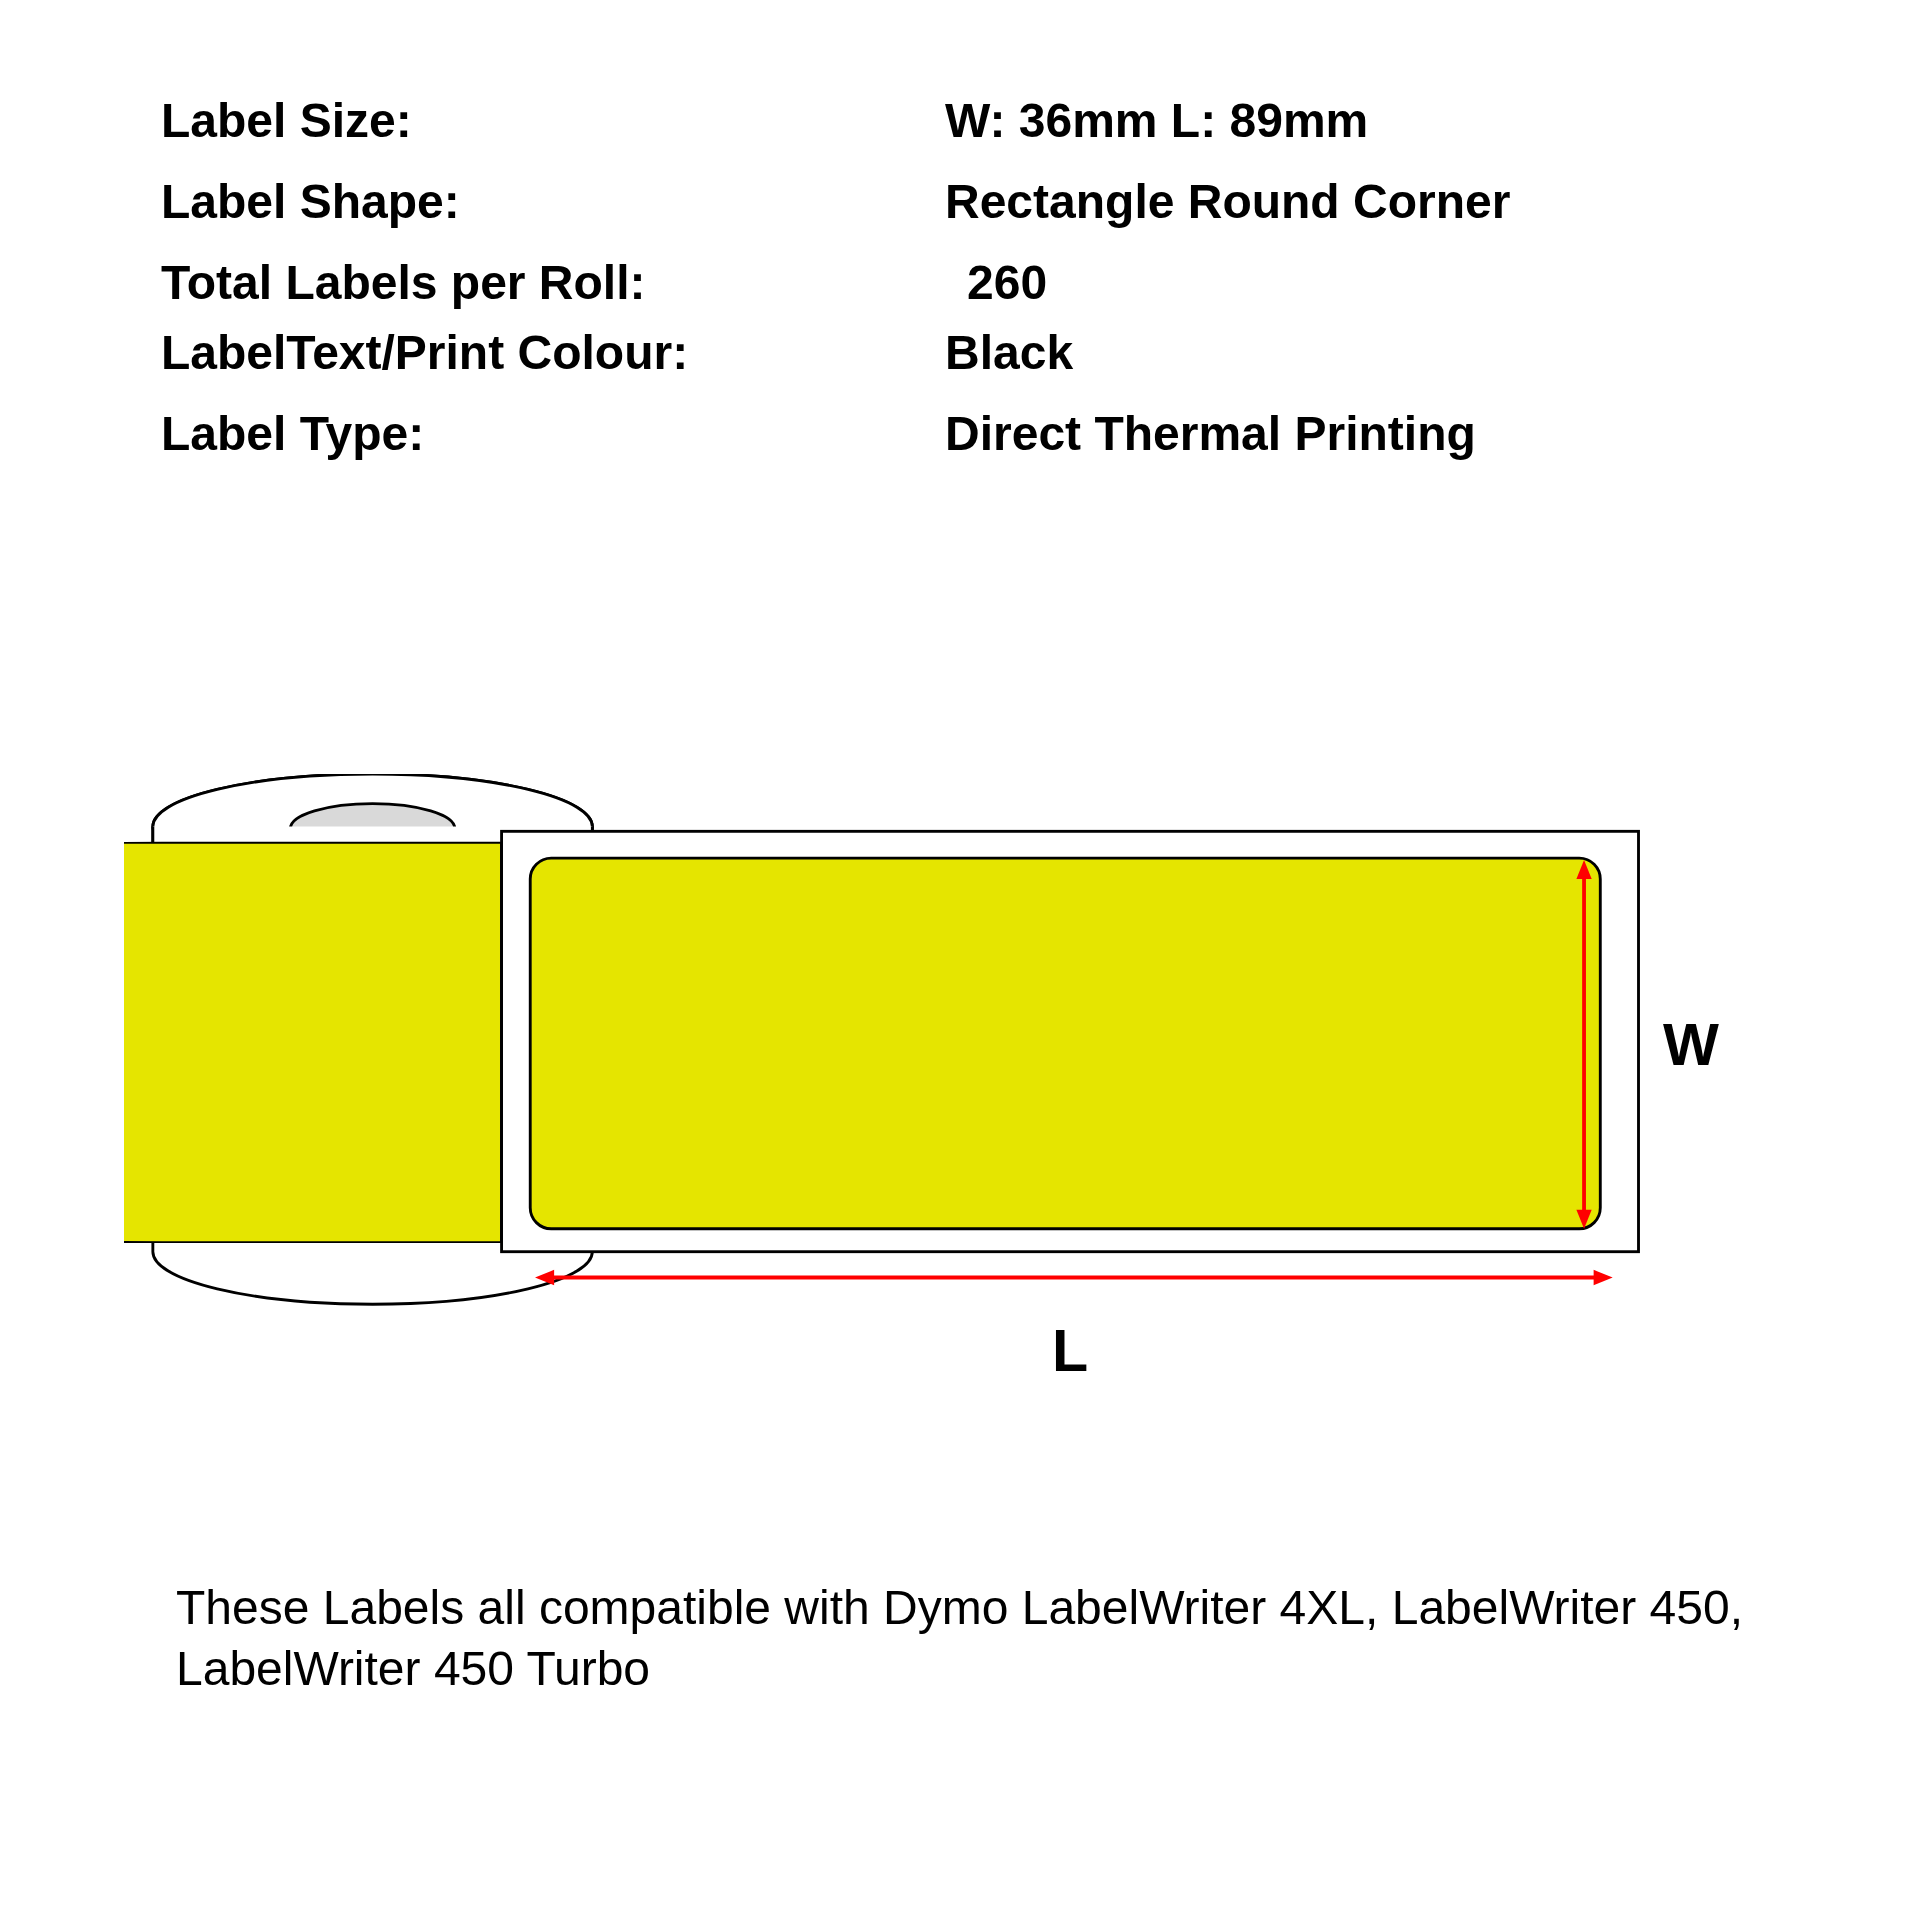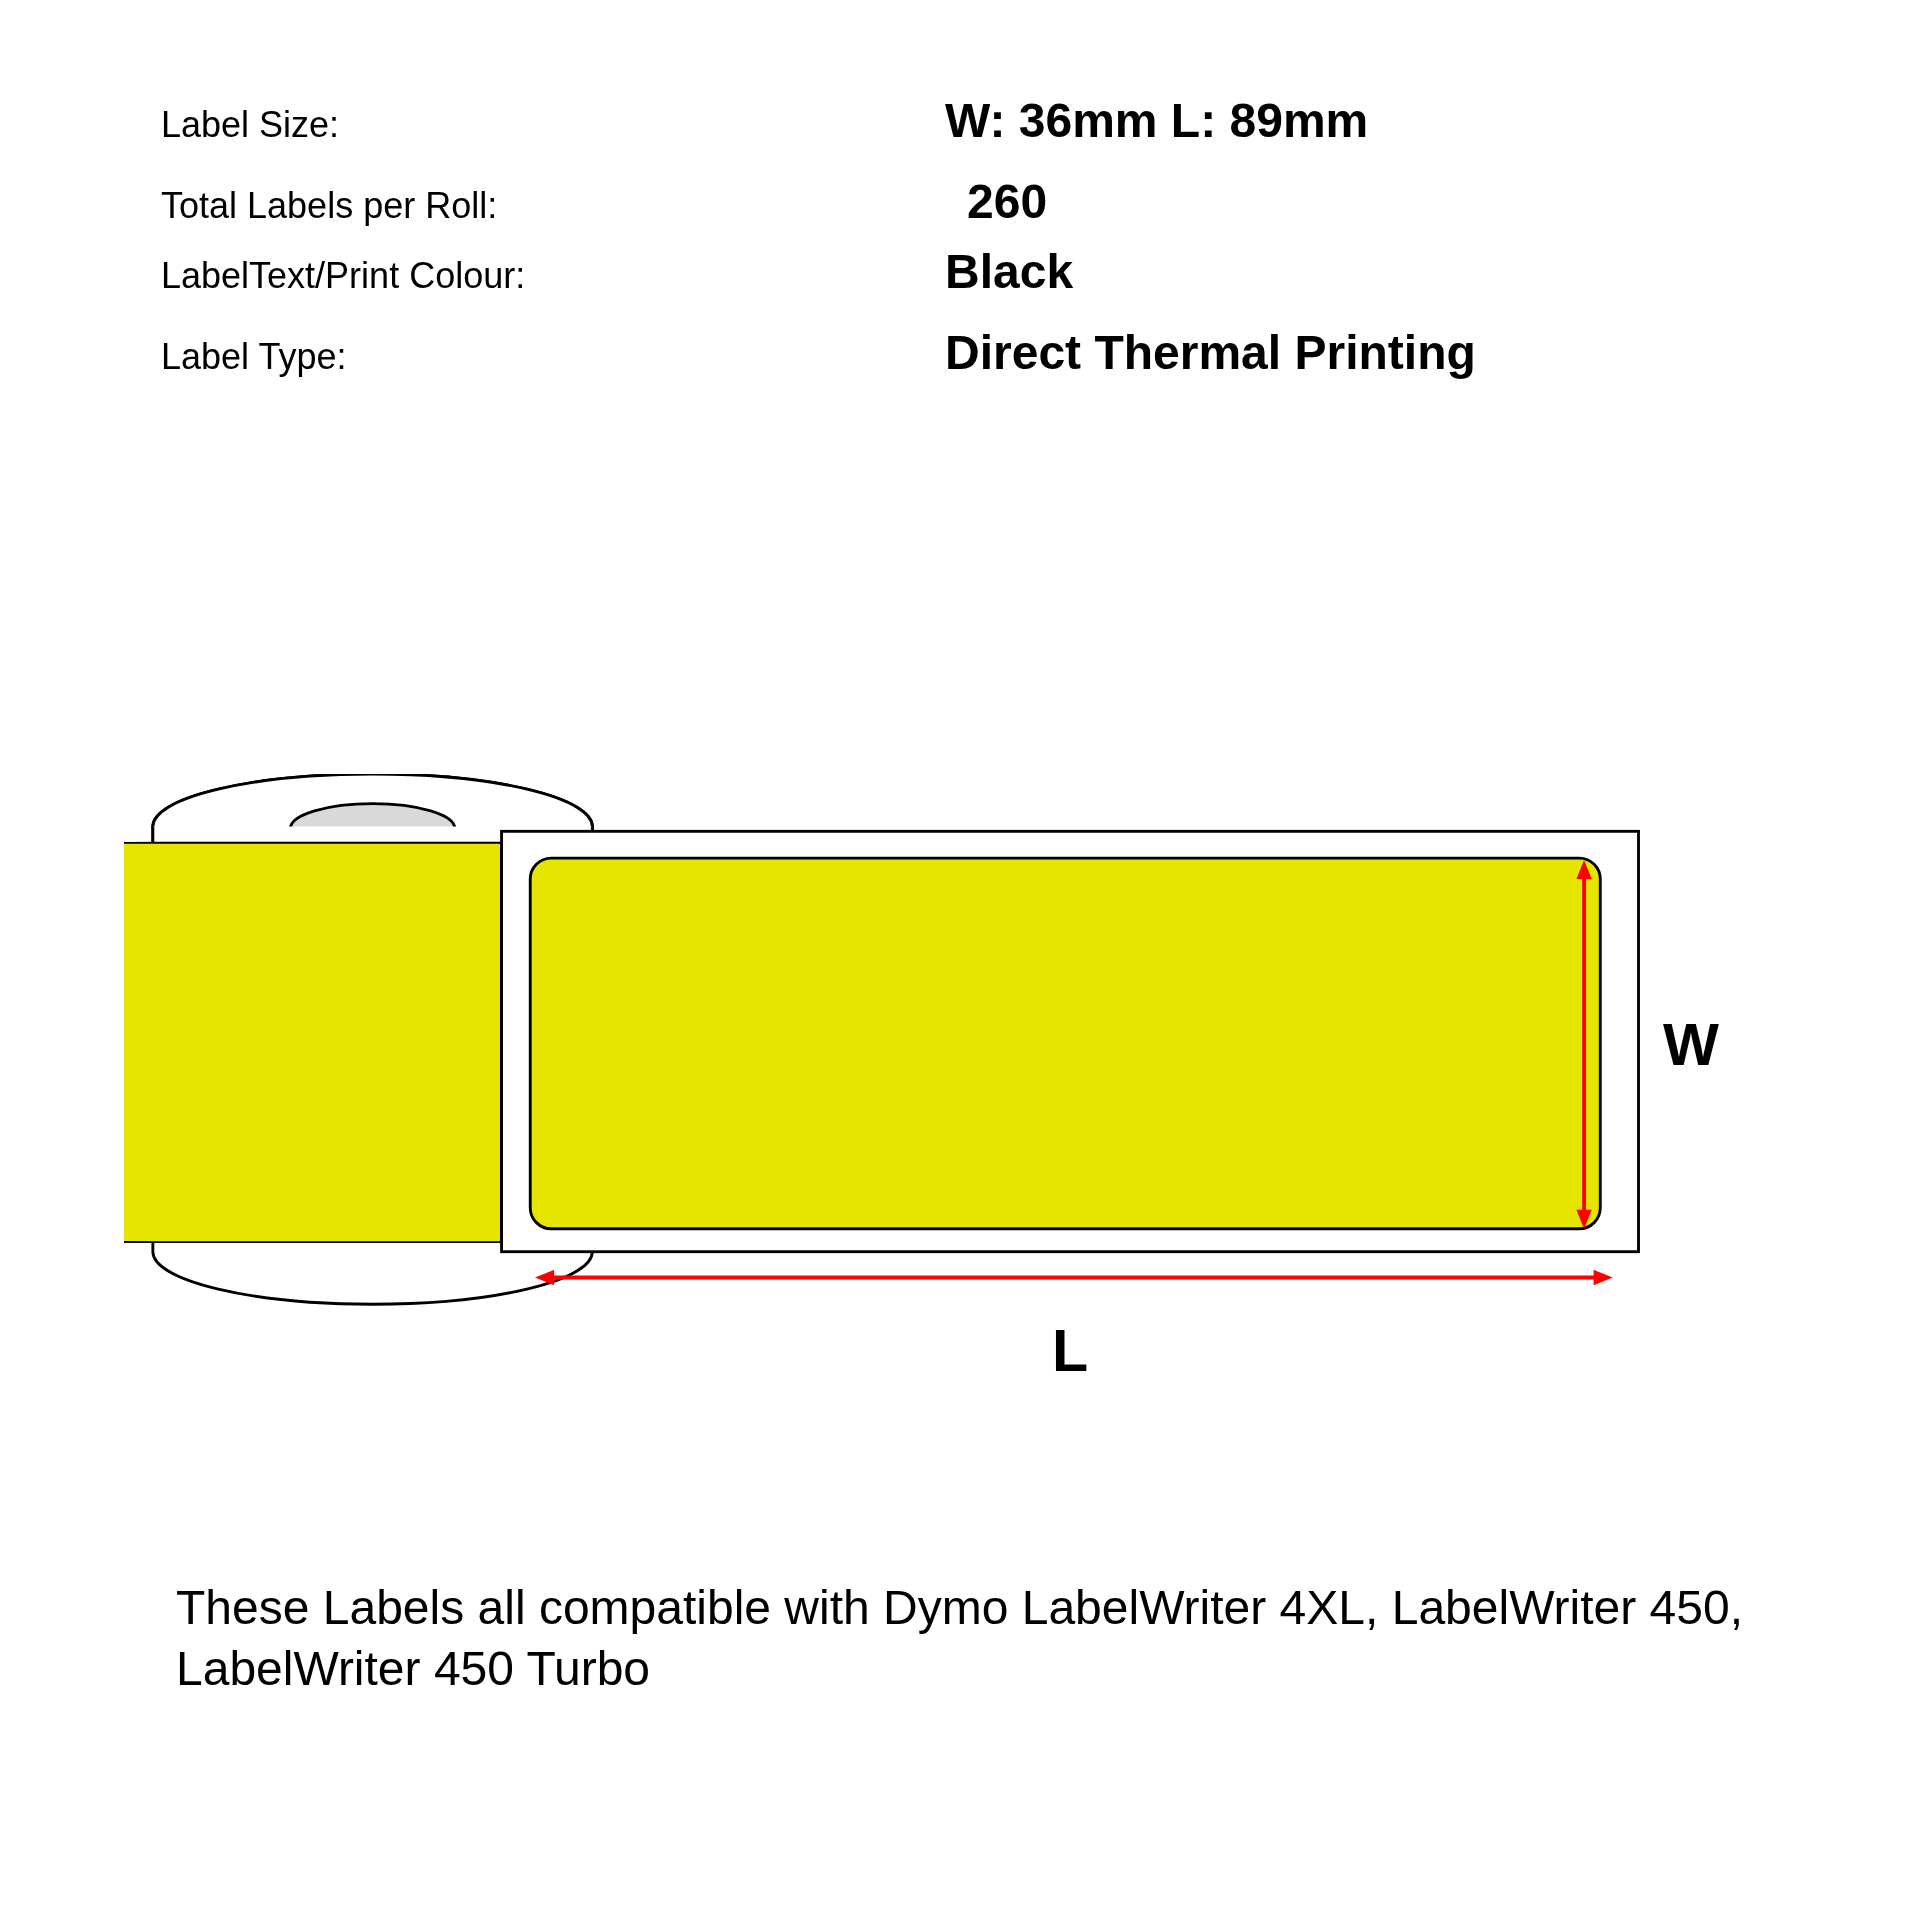--- a/index.html
+++ b/index.html
@@ -23,22 +23,22 @@
     top: 91px;
     width: 1625px;
   }
   .spec-row {
     display: flex;
     align-items: baseline;
     margin-bottom: 21px;
   }
   .spec-row.tight { margin-bottom: 9.6px; gap: 22px; }
   .spec-label {
-    font-weight: normal;
-    font-size: 36px;
+    font-weight: bold;
+    font-size: 48px;
     line-height: 1.25;
     white-space: nowrap;
     width: 784px;
     flex: 0 0 784px;
   }
   .spec-value {
     font-weight: bold;
     font-size: 48px;
     line-height: 1.25;
     white-space: nowrap;
@@ -68,20 +68,24 @@
 </head>
 <body>
 
 <div class="spec-table">
 
   <div class="spec-row">
     <div class="spec-label">Label Size:</div>
     <div class="spec-value">W: 36mm  L: 89mm</div>
   </div>
 
+  <div class="spec-row">
+    <div class="spec-label">Label Shape:</div>
+    <div class="spec-value">Rectangle Round Corner</div>
+  </div>
 
   <div class="spec-row tight">
     <div class="spec-label">Total Labels per Roll:</div>
     <div class="spec-value">260</div>
   </div>
 
 
   <div class="spec-row">
     <div class="spec-label">LabelText/Print Colour:</div>
     <div class="spec-value">Black</div>

